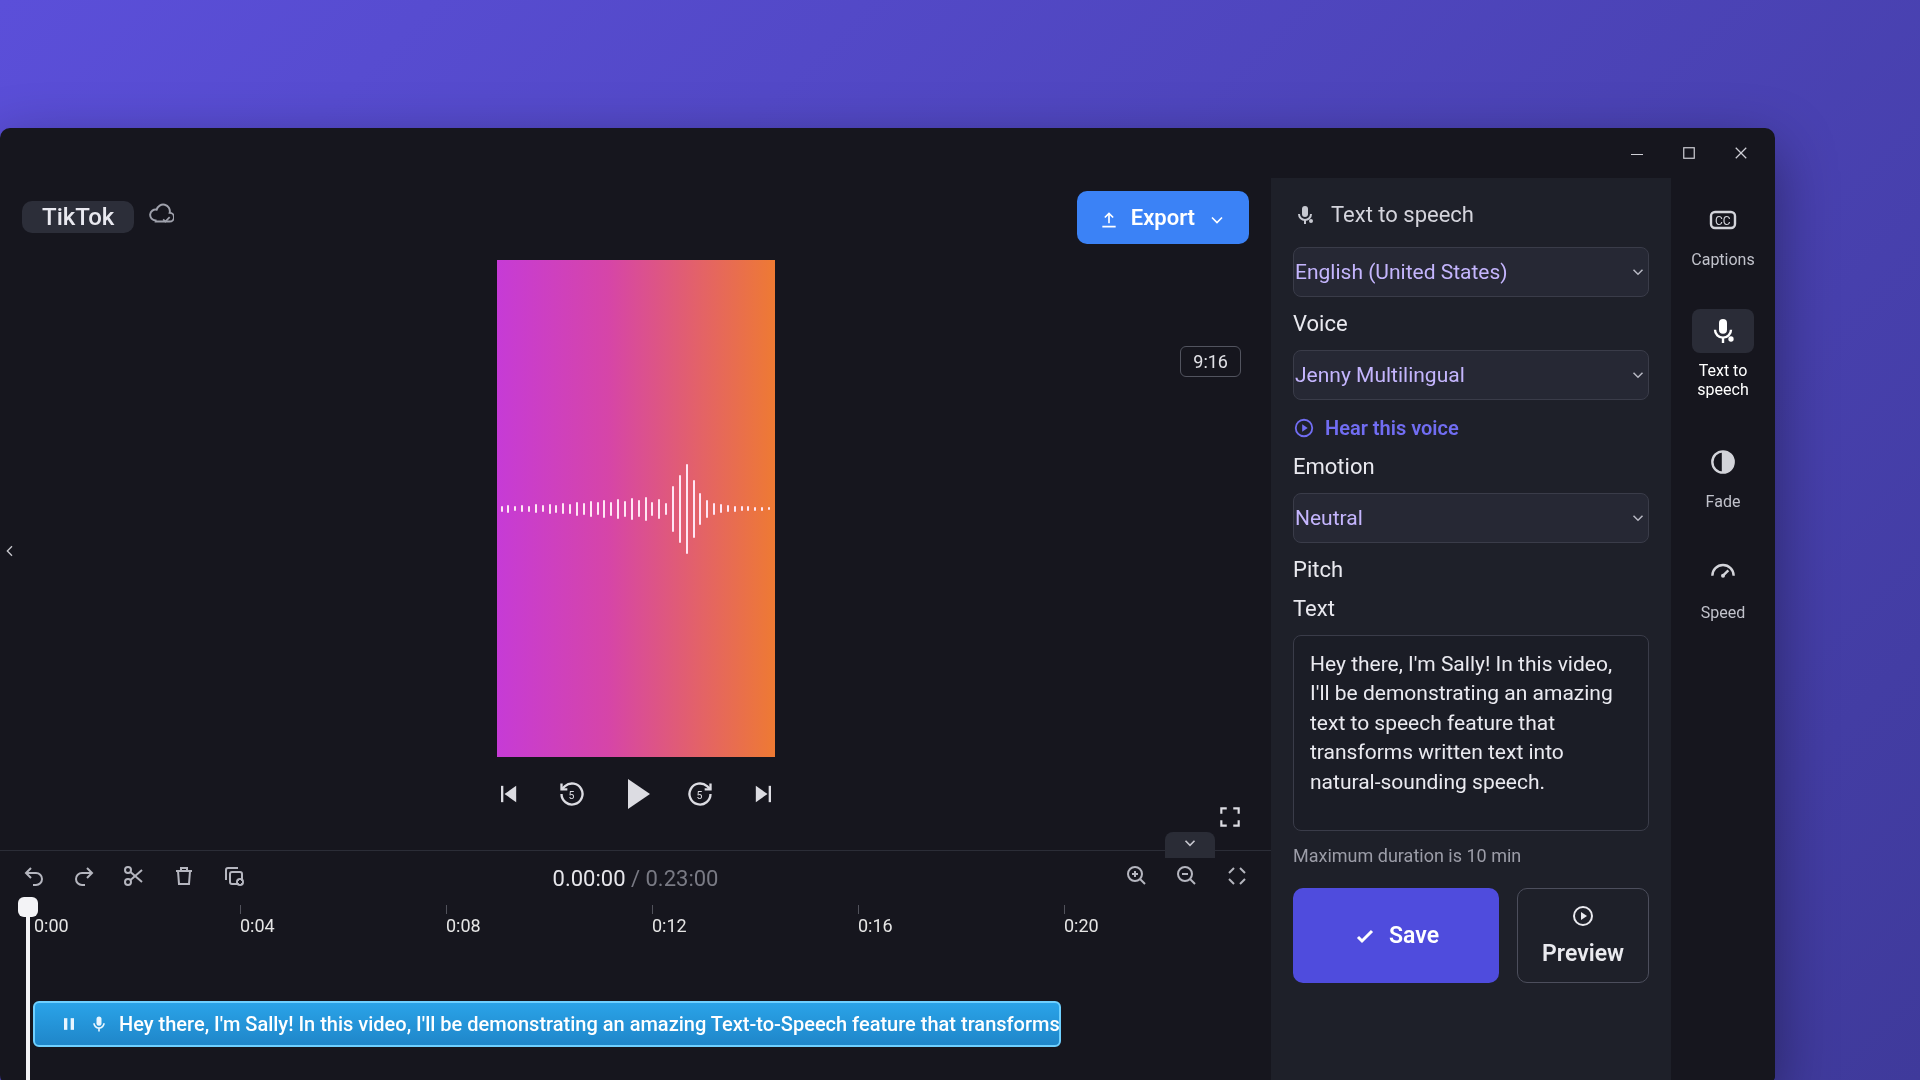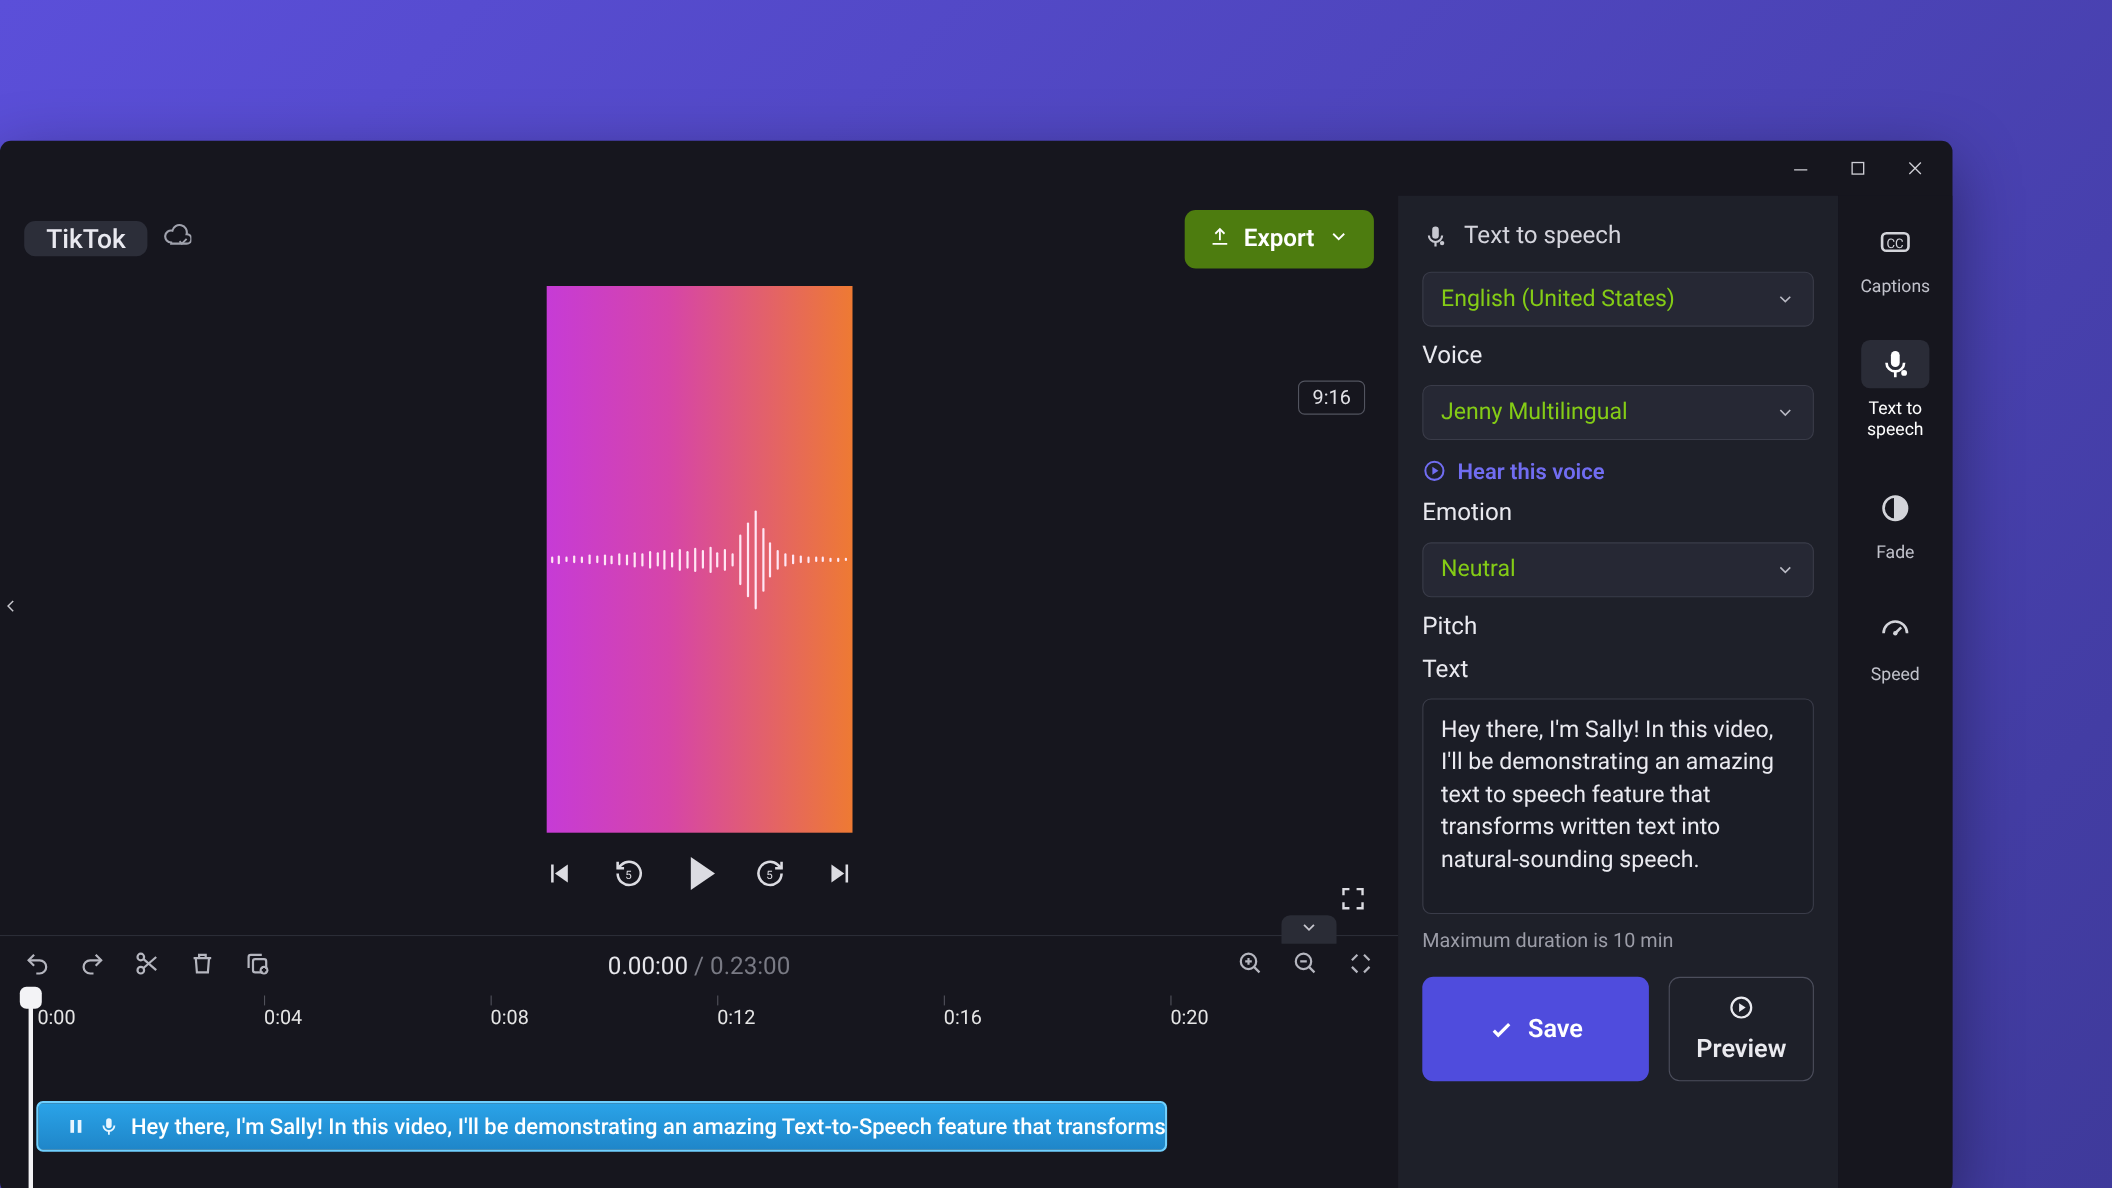--- a/index.html
+++ b/index.html
@@ -12,21 +12,21 @@
   
   .main-row{flex:1;display:flex;min-height:0;}
   .editor-col{flex:1;display:flex;flex-direction:column;min-width:0;}
   .right-panel{width:400px;background:#1e2029;padding:24px 22px 22px;display:flex;flex-direction:column;gap:14px;}
   .right-rail{width:104px;background:#16161e;display:flex;flex-direction:column;align-items:center;padding-top:12px;gap:24px;}
   
   .header{height:78px;display:flex;align-items:center;padding:0 22px;gap:14px;position:relative;}
   .tiktok-pill{background:#2c2e39;color:#e9e9f0;padding:2px 20px;border-radius:10px;font-size:24px;font-weight:500;}
   .cloud{color:#9fa1ac;}
   .cloud svg{width:26px;height:26px;stroke:#9fa1ac;fill:none;stroke-width:1.8;}
-  .export-btn{margin-left:auto;background:#4d7c0f;color:#fff;padding:14px 22px;border-radius:10px;font-size:22px;font-weight:600;display:flex;align-items:flex-start;gap:12px;cursor:pointer;}
+  .export-btn{margin-left:auto;background:#3b82f6;color:#fff;padding:14px 22px;border-radius:10px;font-size:22px;font-weight:600;display:flex;align-items:flex-end;gap:12px;cursor:pointer;}
   .export-btn svg{width:20px;height:20px;stroke:#fff;fill:none;stroke-width:2;}
   
   .preview{flex:1;display:flex;flex-direction:column;align-items:center;position:relative;}
   .canvas{width:278px;height:497px;margin-top:4px;background:linear-gradient(90deg,#c63bd6 0%,#d645a8 40%,#ee7a33 100%);position:relative;overflow:hidden;}
   .wave{position:absolute;top:50%;left:0;right:0;height:120px;transform:translateY(-50%);display:flex;align-items:center;justify-content:space-between;padding:0 4px;}
   .wave span{display:block;width:2px;background:#ffe6f4;border-radius:2px;}
   .aspect-badge{position:absolute;top:90px;right:30px;border:1px solid #52545f;color:#e1e1e6;padding:4px 12px;border-radius:6px;font-size:18px;}
   .collapse-left{position:absolute;left:0;top:50%;transform:translateY(-50%);color:#c8c8ce;padding:18px 4px 18px 2px;border-radius:0 6px 6px 0;}
   .collapse-left svg{width:16px;height:24px;stroke:#c8c8ce;fill:none;stroke-width:2;}
   .transport{display:flex;align-items:center;gap:34px;padding:22px 0 14px;}
@@ -50,21 +50,21 @@
   .tick{position:absolute;top:10px;}
   .tick::before{content:"";position:absolute;top:-10px;left:0;width:1px;height:9px;background:#51525b;}
   .clip-row{flex:1;position:relative;}
   .clip{position:absolute;top:52px;left:33px;right:210px;height:46px;background:linear-gradient(#2aa3e8,#1f86c9);border:2px solid #6fd0ff;border-radius:6px;display:flex;align-items:center;padding:0 10px;gap:10px;color:#fff;font-size:20px;font-weight:500;white-space:nowrap;overflow:hidden;}
   .clip .handle{width:3px;height:26px;background:#e8f6ff;border-radius:2px;margin:0 2px;}
   .clip svg{width:20px;height:20px;flex:0 0 auto;fill:#e9f6ff;}
   
   .rp-head{display:flex;align-items:center;gap:14px;color:#d4d4dc;font-size:22px;margin-bottom:6px;}
   .rp-head svg{width:24px;height:24px;fill:#c7c8d0;}
   .label{color:#e9e9ef;font-size:22px;}
-  .select{background:#262834;border:1px solid #3a3c49;color:#84cc16;font-size:21px;padding:12px 16px;border-radius:8px;display:flex;justify-content:space-between;align-items:center;cursor:pointer;}
+  .select{background:#262834;border:1px solid #3a3c49;color:#c4b5fd;font-size:21px;padding:12px 1px;border-radius:8px;display:flex;justify-content:space-between;align-items:center;cursor:pointer;}
   .select svg{width:18px;height:18px;stroke:#b8b9c3;fill:none;stroke-width:2;}
   .hear{color:#716df2;font-size:20px;font-weight:600;display:flex;align-items:center;gap:10px;cursor:pointer;margin-top:2px;}
   .hear svg{width:22px;height:22px;stroke:#716df2;fill:none;stroke-width:2;}
   .textarea{background:#1b1d26;border:1px solid #3a3c49;border-radius:8px;padding:14px 16px;color:#eaeaf0;font-size:21px;line-height:1.4;height:196px;}
   .hint{color:#9c9da8;font-size:18px;}
   .btnrow{display:flex;gap:18px;margin-top:8px;}
   .btn{flex:0 0 auto;padding:15px 24px;border-radius:10px;font-size:23px;font-weight:600;display:flex;align-items:center;gap:12px;cursor:pointer;}
   .btn.preview{border:1.6px solid #4c4e5c;color:#eaeaef;}
   .btn.preview svg{width:24px;height:24px;stroke:#eaeaef;fill:none;stroke-width:2;}
   .btn.save{background:#4f4cdd;color:#fff;flex:1;justify-content:center;}

